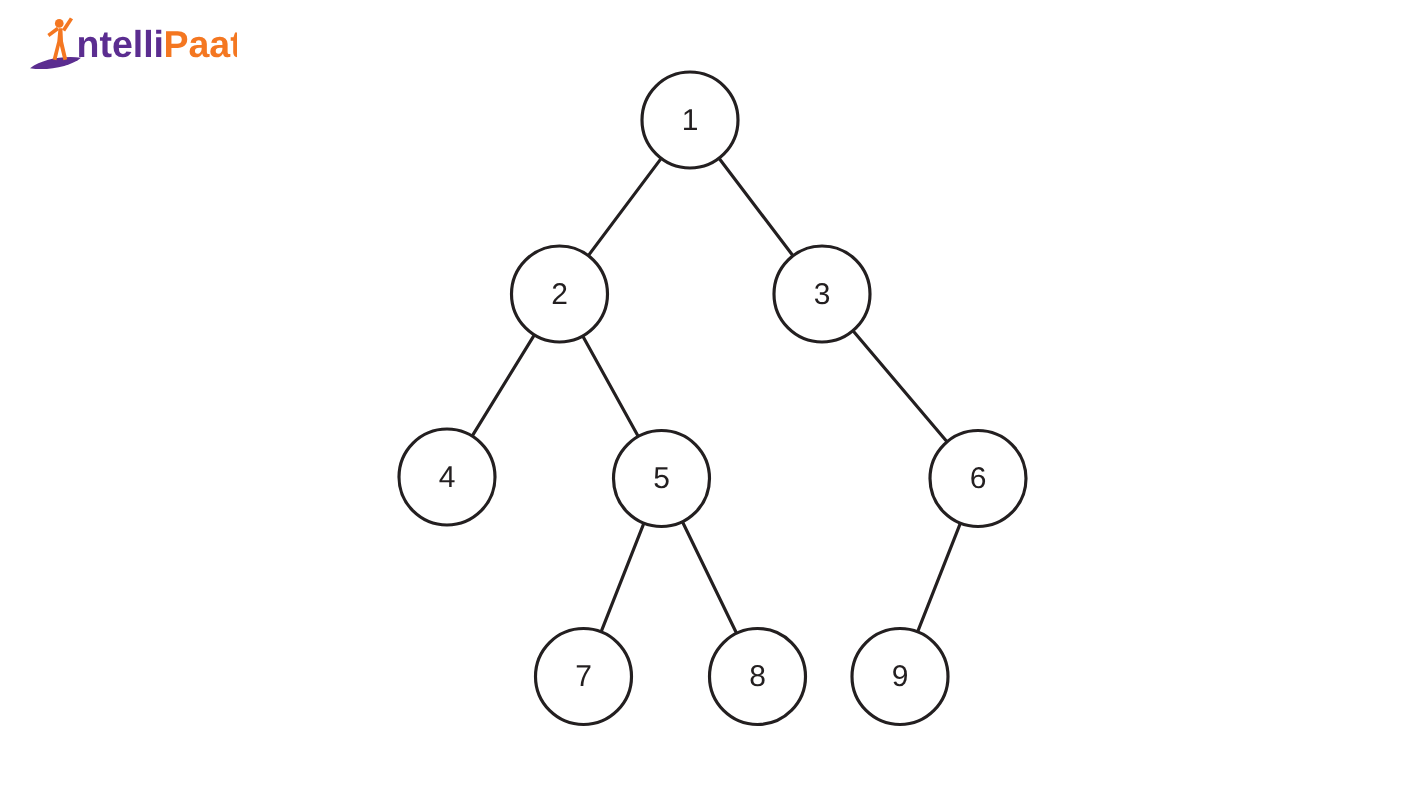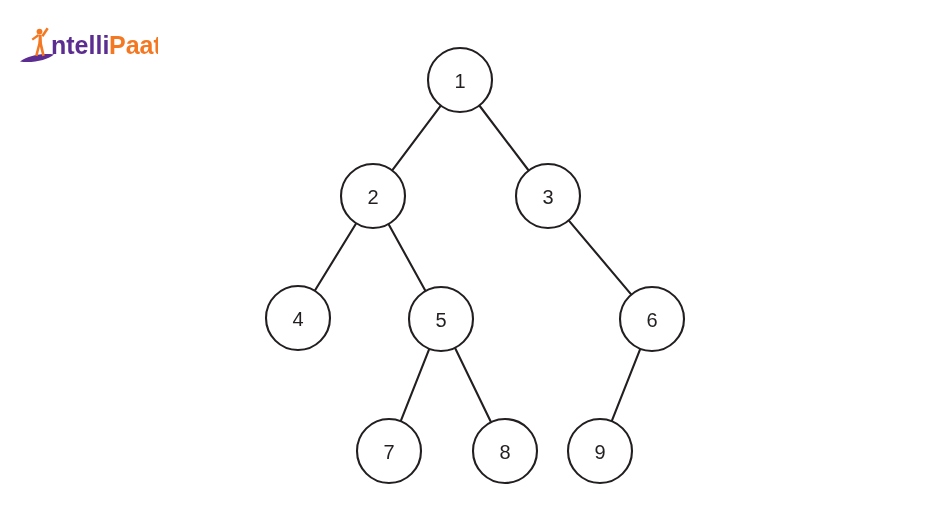--- a/index.html
+++ b/index.html
@@ -13,21 +13,21 @@
     height: 524px;
     position: relative;
     overflow: hidden;
     font-family: "Liberation Sans", sans-serif;
   }
 
   
   #brand-logo {
     position: absolute;
     left: 18px;
-    top: 24px;
+    top: 8px;
     width: 140px;
     height: 42px;
   }
   #brand-logo svg { display: block; }
 
   
   #tree-canvas {
     position: absolute;
     left: 0;
     top: 0;

